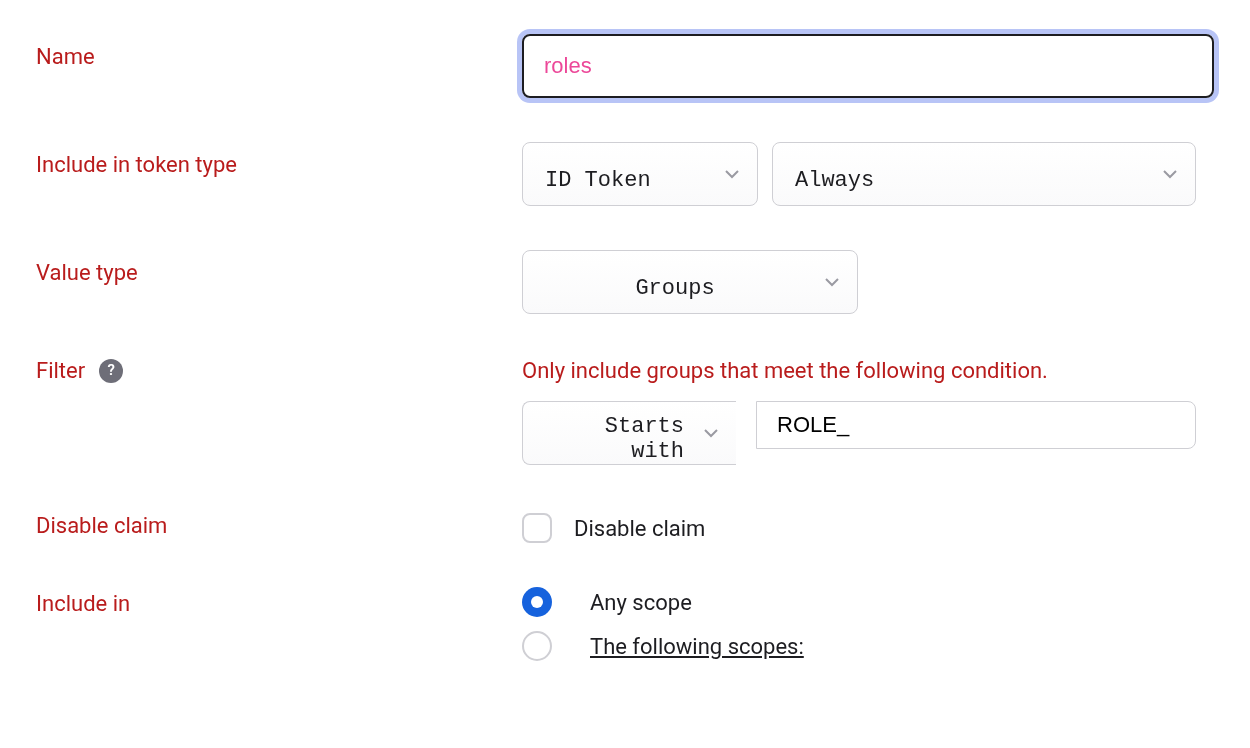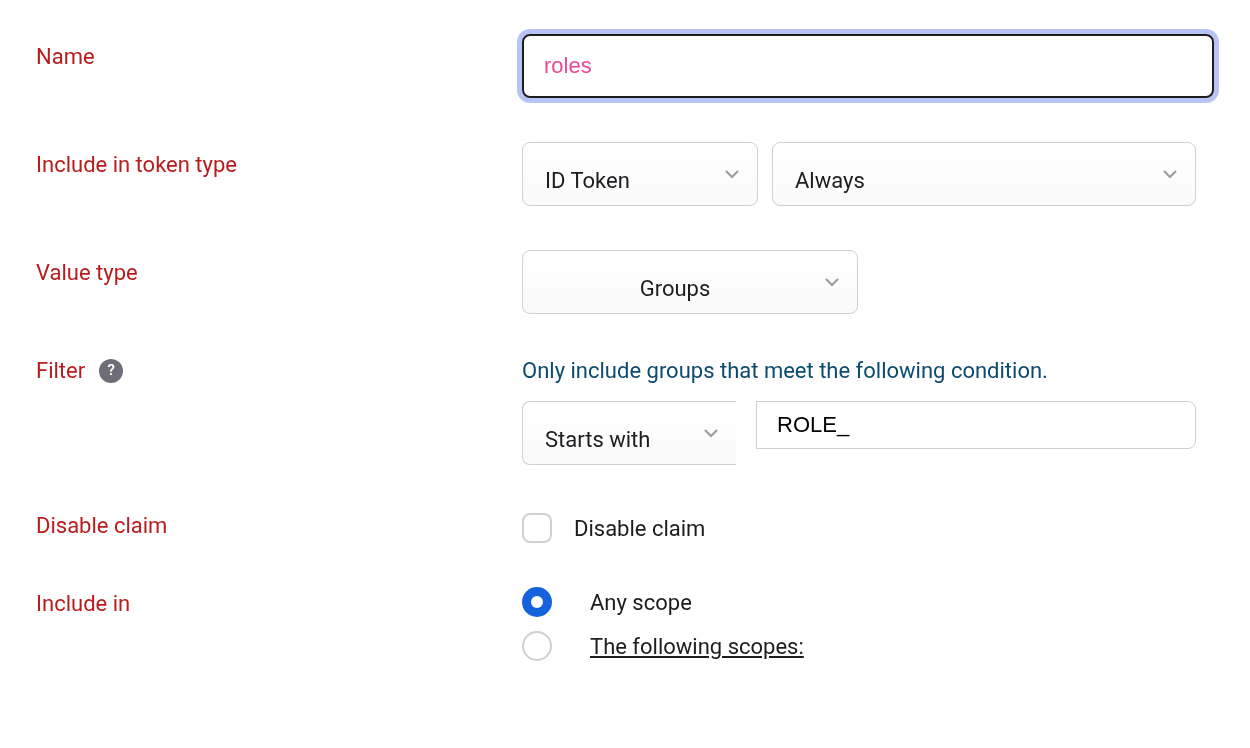--- a/index.html
+++ b/index.html
@@ -90,48 +90,50 @@
     align-items: center;
     height: 64px;
     border: 1px solid #cfcfd4;
     border-radius: 8px;
     background: linear-gradient(#ffffff, #fafafb);
     padding: 12px 52px 0 22px;
     font-size: 22px;
     color: #1d1d21;
     cursor: pointer;
     user-select: none;
+    font-family: Liberation Mono, monospace;
   }
   .select .caret {
     position: absolute;
     right: 18px;
     top: 50%;
     transform: translateY(-50%);
   }
   .caret svg { display: block; }
 
   .row-token .select.token-sel { width: 236px; margin-right: 14px; }
   .row-token .select.always-sel { width: 424px; }
 
   .row-value .select.value-sel { width: 336px; justify-content: center; }
 
   .filter-text {
     font-size: 22px;
-    color: #0c4a6e;
+    color: #b91c1c;
     margin-bottom: 18px;
   }
   .filter-controls {
     display: flex;
     align-items: stretch;
     width: 674px;
   }
   .filter-controls .select.filter-sel {
     width: 214px;
     border-radius: 8px 0 0 8px;
     border-right: 0;
+    text-align: right;
   }
   .filter-controls .plain-input {
     border-left: 1px solid #cfcfd4;
   }
 
   
   .checkbox-row {
     display: flex;
     align-items: center;
     gap: 22px;

